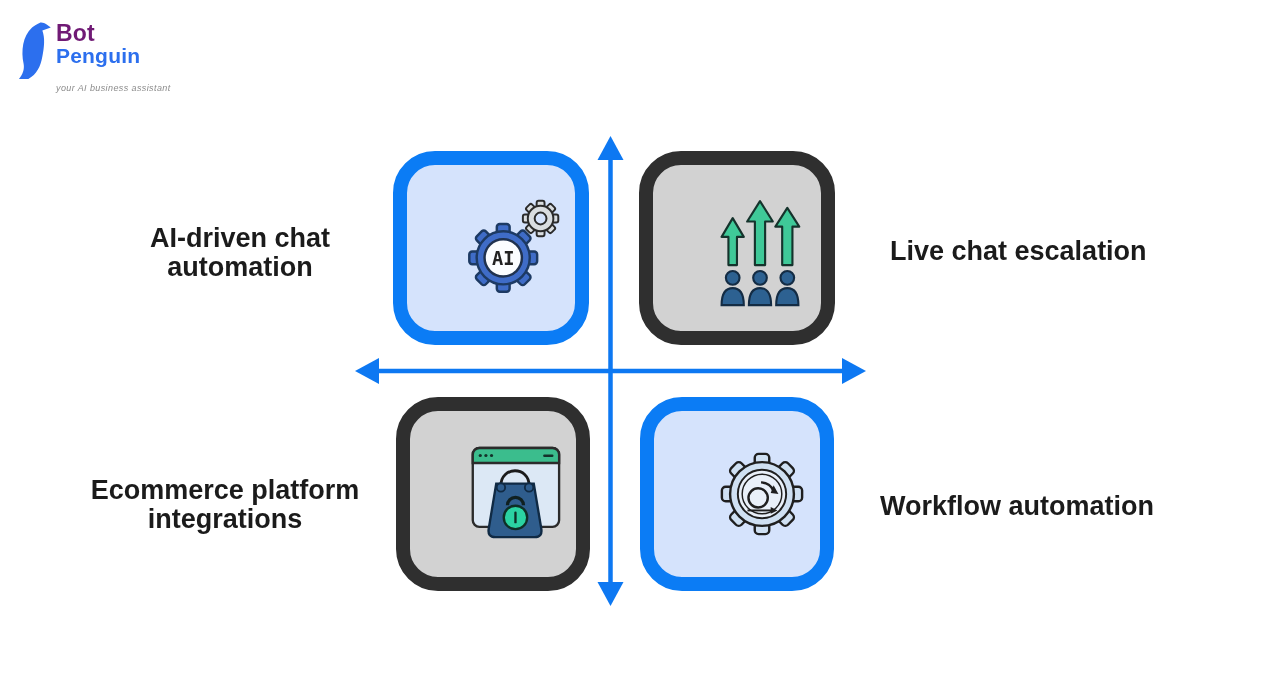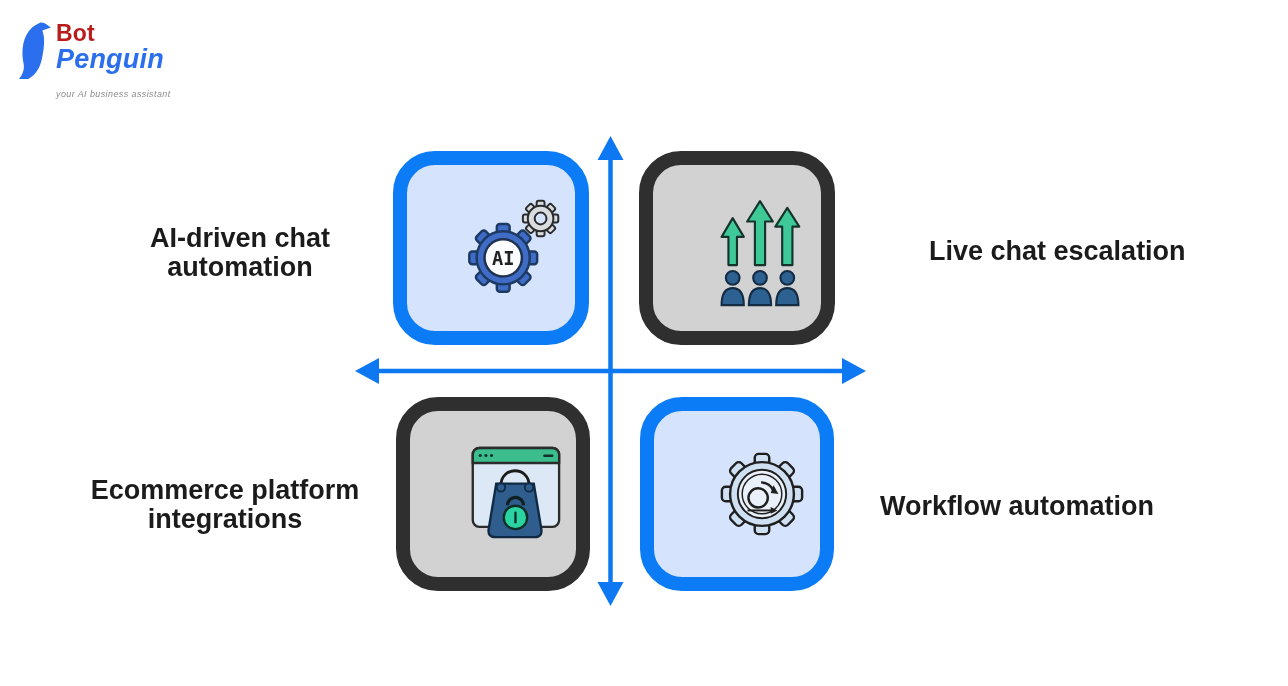--- a/index.html
+++ b/index.html
@@ -3,42 +3,42 @@
 <meta charset="utf-8">
 <style>
   html,body{margin:0;padding:0;background:#ffffff;}
   .page{position:relative;width:1288px;height:686px;background:#ffffff;overflow:hidden;
         font-family:"Liberation Sans",sans-serif;}
 
   
   .logo{position:absolute;left:14px;top:22px;display:flex;align-items:flex-start;}
   .logo-mark{width:38px;height:58px;margin-right:4px;}
   .logo-text{display:flex;flex-direction:column;}
-  .logo-bot{font-size:23px;font-weight:800;color:#b91c1c;line-height:1.0;letter-spacing:.2px;}
-  .logo-penguin{font-size:27px;font-weight:800;color:#2c6fee;line-height:1.05;letter-spacing:.2px;font-style:italic;}
+  .logo-bot{font-size:23px;font-weight:800;color:#701a75;line-height:1.0;letter-spacing:.2px;}
+  .logo-penguin{font-size:21px;font-weight:800;color:#2c6fee;line-height:1.05;letter-spacing:.2px;}
   .logo-tagline{font-size:9px;font-style:italic;color:#8b8b8b;margin-top:16px;letter-spacing:.4px;}
 
   
   .axes{position:absolute;left:340px;top:118px;width:550px;height:500px;z-index:0;}
 
   
   .card{position:absolute;z-index:1;border-radius:42px;box-sizing:border-box;
         display:flex;align-items:center;justify-content:flex-end;}
   .card.blue{border:14px solid #0b7cf5;background:#d5e3fc;}
   .card.dark{border:14px solid #2f2f2f;background:#d2d2d2;}
   .card-tl{left:393px;top:151px;width:196px;height:194px;}
   .card-tr{left:639px;top:151px;width:196px;height:194px;}
   .card-bl{left:396px;top:397px;width:194px;height:194px;}
   .card-br{left:640px;top:397px;width:194px;height:194px;}
 
   
   .qlabel{position:absolute;z-index:2;font-weight:700;font-size:27px;color:#1b1b1b;line-height:29px;}
   .qlabel.centered{text-align:center;}
   .label-tl{left:132px;top:224px;width:216px;}
-  .label-tr{left:890px;top:237px;white-space:nowrap;margin-left:39px;}
+  .label-tr{left:890px;top:237px;white-space:nowrap;}
   .label-bl{left:85px;top:476px;width:280px;}
   .label-br{left:880px;top:492px;white-space:nowrap;}
 </style>
 </head>
 <body>
 
 <div class="page">
 
   <header class="logo">
     <svg class="logo-mark" viewBox="0 0 40 62" aria-hidden="true">

